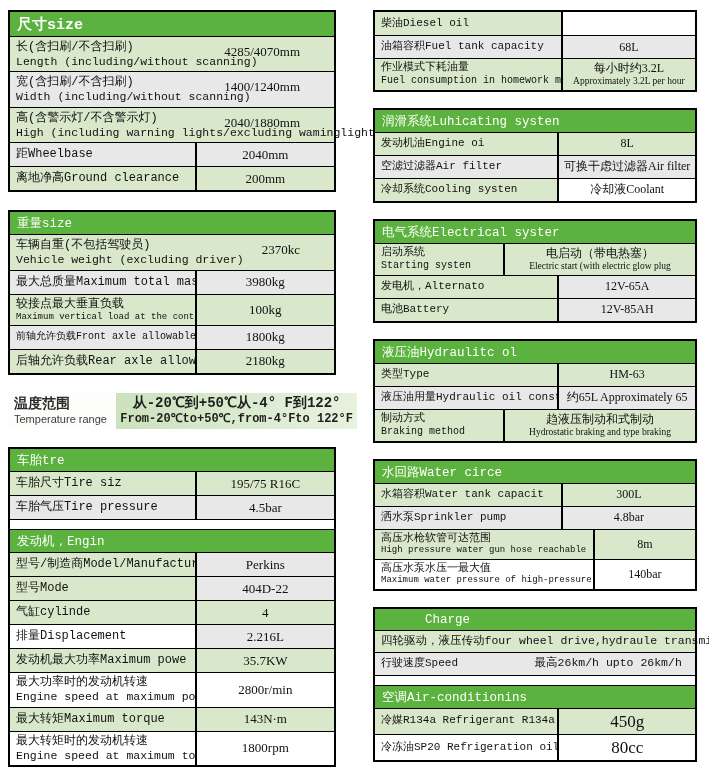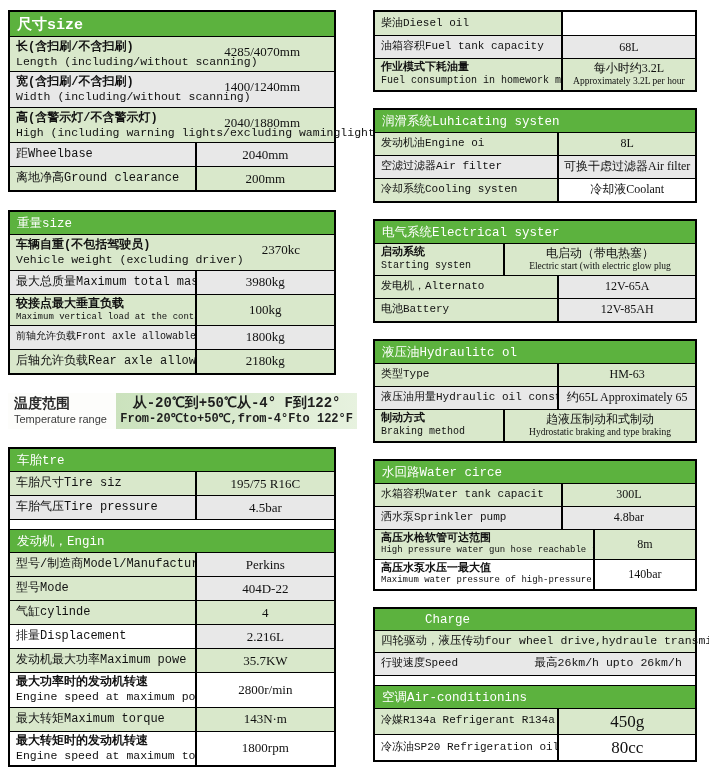--- a/index.html
+++ b/index.html
@@ -42,21 +42,21 @@
   .cell{box-sizing:border-box;display:flex;flex-direction:column;justify-content:center;padding:2px 4px;}
   .cell.lab{padding-left:6px;font-size:12px;}
   .col-right .cell.lab{font-size:11px;}
   .cell.val{flex:1;border-left:2px solid var(--border);text-align:center;
     font-family:"Liberation Serif","DejaVu Serif",serif;font-size:13px;}
   .col-right .cell.val{font-size:12px;}
   .cell.val.nodiv{border-left:none;}
   .cell.val.leftal{text-align:left;padding-left:6px;font-family:"Liberation Mono","DejaVu Sans Mono",monospace;font-size:11.5px;}
   .cell.val.big{font-size:17px;}
   .one,.zh,.en,.v1,.v2{white-space:nowrap;line-height:1.25;}
-  .zh{font-size:12px;font-weight:bold;}
+  .zh{font-size:12px;}
   .en{font-size:11.5px;}
   .col-right .zh{font-size:11px;}
   .col-right .en{font-size:10px;}
   .en.small{font-size:9px;}
   .lab .one.small{font-size:10px;}
   .v2{font-size:11px;}
   .v2.small{font-size:9.5px;}
   .row.stack{position:relative;display:block;min-height:35px;padding:2px 0 2px 6px;}
   .row.stack .zh{padding-top:1px;}
   .row.stack .fval{

